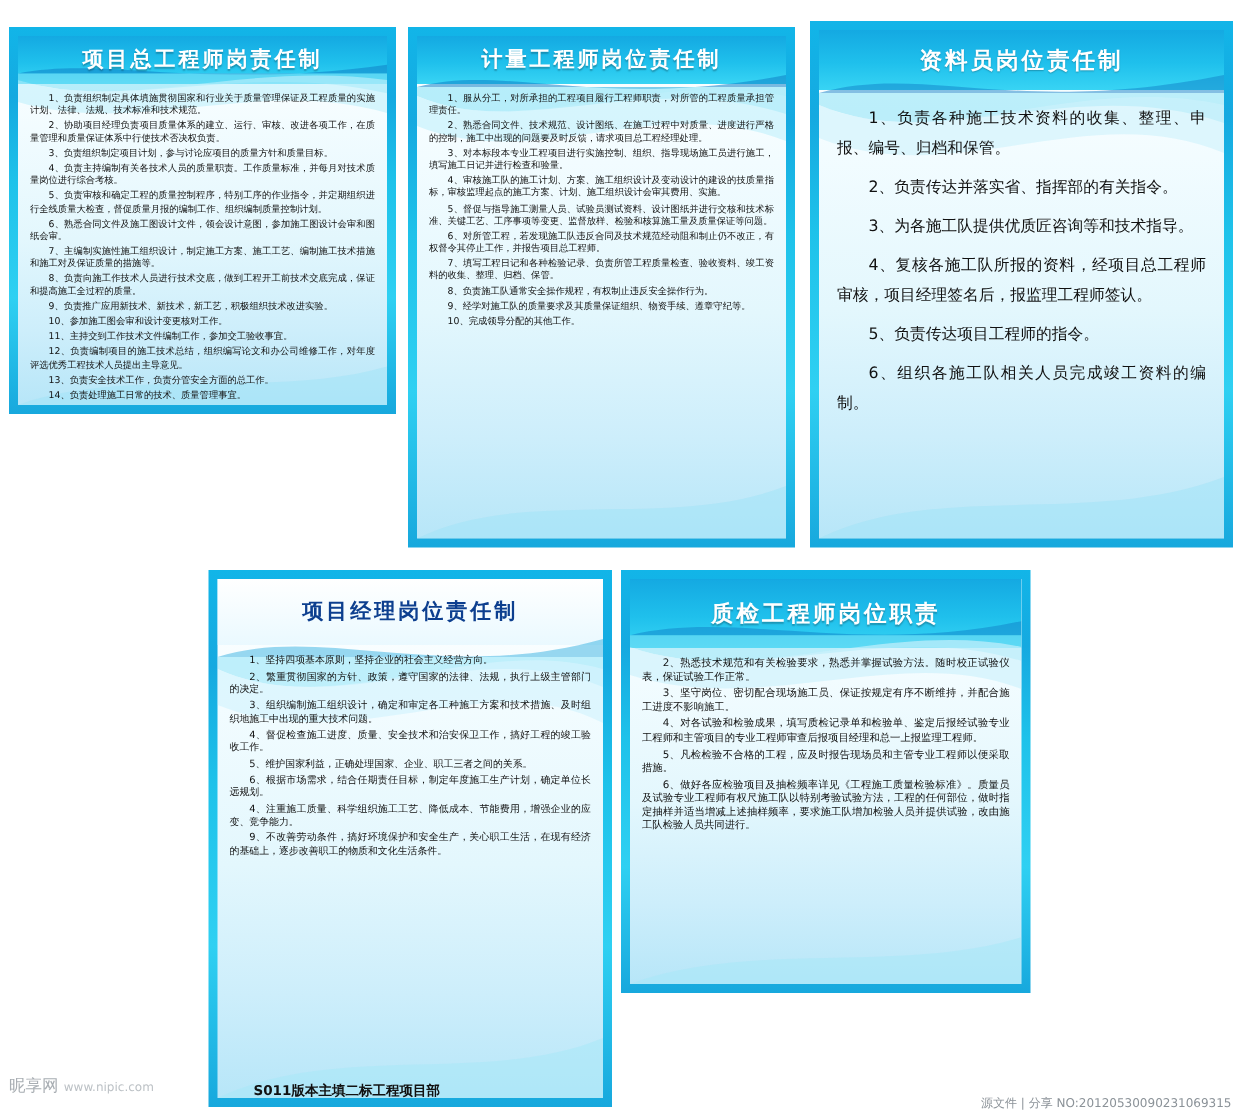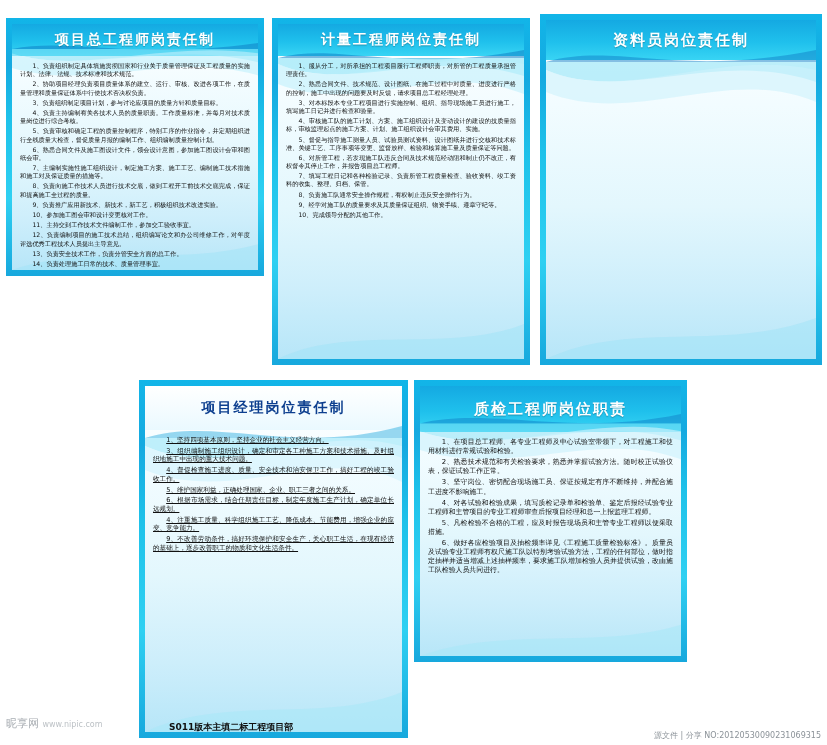--- a/index.html
+++ b/index.html
@@ -71,21 +71,21 @@
   #b1{left:6px;  top:18px;  width:258px;height:258px;}
   #b2{left:272px;top:18px;  width:258px;height:347px;}
   #b3{left:540px;top:14px;  width:282px;height:351px;}
   #b4{left:139px;top:380px; width:269px;height:358px;}
   #b5{left:414px;top:380px; width:273px;height:282px;}
 
   #b1 .title-text,#b2 .title-text,#b4 .title-text{font-size:14px;}
   #b3 .title-text,#b5 .title-text{font-size:15px;}
 
   #b1 .body-text,#b2 .body-text{font-size:6.2px;}
-  #b4 .body-text{font-size:6.6px;text-decoration:underline;}
+  #b4 .body-text{font-size:6.6px;}
   #b5 .body-text{font-size:6.9px;}
   #b3 .body-text{font-size:10.5px;line-height:1.9;}
   #b3 .body-text p{margin:0 0 6px 0;}
 </style>
 </head>
 <body>
 
 <div class="board" id="b1">
   <div class="board-inner">
     <div class="head-strip" style="height:32px;"></div>
@@ -149,37 +149,46 @@
     <div class="head-strip" style="height:40px;"></div>
     <svg class="swoosh" viewBox="0 0 270 339" preserveAspectRatio="none">
       <path d="M0,42 C70,22 130,58 270,30 L270,42 L0,42 Z" fill="#0f7fc7" opacity="0.5"></path>
       <path d="M0,50 C80,84 170,28 270,62 L270,42 L0,42 Z" fill="#7fe0f6" opacity="0.5"></path>
       <path d="M0,72 C90,108 180,44 270,82 L270,50 C170,28 80,84 0,50 Z" fill="#cdf1fc" opacity="0.6"></path>
       <path d="M0,339 C80,300 180,332 270,298 L270,339 Z" fill="#9fe3f7" opacity="0.5"></path>
     </svg>
     <div class="title-bar" style="height:40px;">
       <span class="title-text title-on-blue">资料员岗位责任制</span>
     </div>
+    <div class="body-text" style="padding:10px 12px;">
+      <p>1、负责各种施工技术资料的收集、整理、申报、编号、归档和保管。</p>
+      <p>2、负责传达并落实省、指挥部的有关指令。</p>
+      <p>3、为各施工队提供优质匠咨询等和技术指导。</p>
+      <p>4、复核各施工队所报的资料，经项目总工程师审核，项目经理签名后，报监理工程师签认。</p>
+      <p>5、负责传达项目工程师的指令。</p>
+      <p>6、组织各施工队相关人员完成竣工资料的编制。</p>
+    </div>
   </div>
 </div>
 
 <div class="board" id="b4">
   <div class="board-inner">
     <div class="head-strip" style="height:44px;background:linear-gradient(180deg,#ffffff 0%,#eaf9ff 100%);"></div>
     <svg class="swoosh" viewBox="0 0 257 346" preserveAspectRatio="none">
       <path d="M0,52 C70,30 150,70 257,40 L257,52 L0,52 Z" fill="#1fa9dd" opacity="0.45"></path>
       <path d="M0,60 C80,96 170,36 257,72 L257,52 L0,52 Z" fill="#8fe4f8" opacity="0.55"></path>
       <path d="M0,84 C90,120 180,56 257,96 L257,60 C170,36 80,96 0,60 Z" fill="#d4f3fd" opacity="0.7"></path>
       <path d="M0,346 C80,308 180,338 257,306 L257,346 Z" fill="#a8e7f8" opacity="0.55"></path>
     </svg>
     <div class="title-bar" style="height:44px;">
       <span class="title-text">项目经理岗位责任制</span>
     </div>
     <div class="body-text">
       <p>1、坚持四项基本原则，坚持企业的社会主义经营方向。</p>
+      <p>2、繁重贯彻国家的方针、政策，遵守国家的法律、法规，执行上级主管部门的决定。</p>
       <p>3、组织编制施工组织设计，确定和审定各工种施工方案和技术措施、及时组织地施工中出现的重大技术问题。</p>
       <p>4、督促检查施工进度、质量、安全技术和治安保卫工作，搞好工程的竣工验收工作。</p>
       <p>5、维护国家利益，正确处理国家、企业、职工三者之间的关系。</p>
       <p>6、根据市场需求，结合任期责任目标，制定年度施工生产计划，确定单位长远规划。</p>
       <p>4、注重施工质量、科学组织施工工艺、降低成本、节能费用，增强企业的应变、竞争能力。</p>
       <p>9、不改善劳动条件，搞好环境保护和安全生产，关心职工生活，在现有经济的基础上，逐步改善职工的物质和文化生活条件。</p>
     </div>
     <div class="bottom-note" style="left:24px;bottom:-2px;">S011版本主填二标工程项目部</div>
   </div>
 </div>
@@ -190,21 +199,20 @@
     <svg class="swoosh" viewBox="0 0 261 346" preserveAspectRatio="none">
       <path d="M0,48 C70,26 150,66 261,36 L261,48 L0,48 Z" fill="#0f7fc7" opacity="0.5"></path>
       <path d="M0,58 C80,94 170,34 261,70 L261,48 L0,48 Z" fill="#7fe0f6" opacity="0.5"></path>
       <path d="M0,82 C90,118 180,54 261,94 L261,58 C170,34 80,94 0,58 Z" fill="#cdf1fc" opacity="0.65"></path>
       <path d="M0,346 C80,308 180,338 261,306 L261,346 Z" fill="#a8e7f8" opacity="0.55"></path>
     </svg>
     <div class="title-bar" style="height:46px;">
       <span class="title-text title-on-blue">质检工程师岗位职责</span>
     </div>
     <div class="body-text">
-      <p>1、在项目总工程师、各专业工程师及中心试验室带领下，对工程施工和使用材料进行常规试验和检验。</p>
       <p>2、熟悉技术规范和有关检验要求，熟悉并掌握试验方法。随时校正试验仪表，保证试验工作正常。</p>
       <p>3、坚守岗位、密切配合现场施工员、保证按规定有序不断维持，并配合施工进度不影响施工。</p>
       <p>4、对各试验和检验成果，填写质检记录单和检验单、鉴定后报经试验专业工程师和主管项目的专业工程师审查后报项目经理和总一上报监理工程师。</p>
       <p>5、凡检检验不合格的工程，应及时报告现场员和主管专业工程师以便采取措施。</p>
       <p>6、做好各应检验项目及抽检频率详见《工程施工质量检验标准》。质量员及试验专业工程师有权尺施工队以特别考验试验方法，工程的任何部位，做时指定抽样并适当增减上述抽样频率，要求施工队增加检验人员并提供试验，改由施工队检验人员共同进行。</p>
     </div>
   </div>
 </div>
 
 <div class="watermark">

